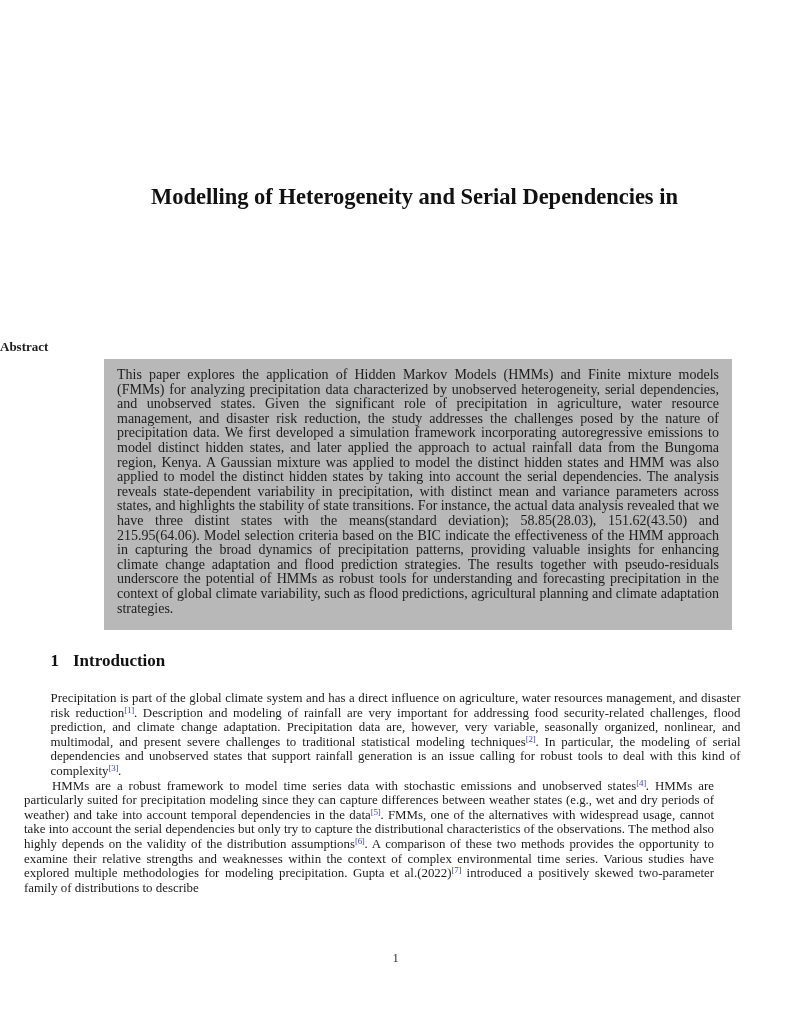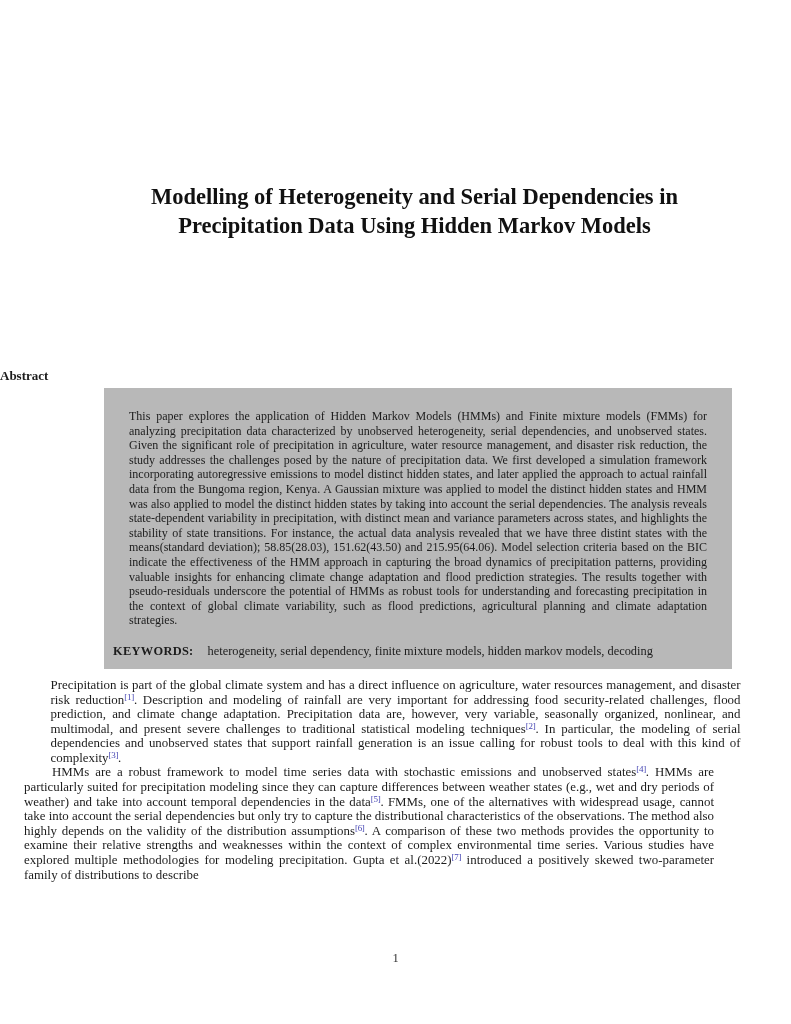--- a/index.html
+++ b/index.html
@@ -34,22 +34,22 @@
   }
   .abstract-box {
     box-sizing: border-box;
     margin-left: 104px;
     margin-top: 4px;
     width: 628px;
     background: var(--abstract-bg, #b8b8b8);
     padding: 5px 9px 10px 9px;
   }
   .abstract-body {
-    margin: 16px;
-    font-size: 12px;
+    margin: 4px;
+    font-size: 14px;
     line-height: 14.6px;
     text-align: justify;
   }
   .keywords-line {
     margin: 16px 0 0 0;
     font-size: 12.4px;
     line-height: 15px;
   }
   .kw-label {
     font-weight: bold;
@@ -67,21 +67,21 @@
     margin-right: 14px;
   }
   .body-par {
     width: 690px;
     margin: 0 auto;
     font-size: 12.9px;
     line-height: 14.6px;
     text-align: justify;
   }
   .body-par.first {
-    margin-top: 9px;
+    margin-top: 20px;
   }
   .body-par.indent {
     text-indent: 28px;
     margin-left: 24px;
   }
   sup.cite {
     color: var(--citation, #4343b2);
     font-size: 9px;
     line-height: 0;
     vertical-align: 4px;
@@ -97,31 +97,30 @@
     color: #333;
   }
 </style>
 </head>
 <body>
 
 <div class="page">
 
   <h1 class="title">
     <span>Modelling of Heterogeneity and Serial Dependencies in</span><br>
-    <span>Precipitation Data Using Hidden Markov Models</span>
   </h1>
 
   <div class="abstract-heading">Abstract</div>
 
   <div class="abstract-box">
     <p class="abstract-body">This paper explores the application of Hidden Markov Models (HMMs) and Finite mixture models (FMMs) for analyzing precipitation data characterized by unobserved heterogeneity, serial dependencies, and unobserved states. Given the significant role of precipitation in agriculture, water resource management, and disaster risk reduction, the study addresses the challenges posed by the nature of precipitation data. We first developed a simulation framework incorporating autoregressive emissions to model distinct hidden states, and later applied the approach to actual rainfall data from the Bungoma region, Kenya. A Gaussian mixture was applied to model the distinct hidden states and HMM was also applied to model the distinct hidden states by taking into account the serial dependencies. The analysis reveals state-dependent variability in precipitation, with distinct mean and variance parameters across states, and highlights the stability of state transitions. For instance, the actual data analysis revealed that we have three distint states with the means(standard deviation); 58.85(28.03), 151.62(43.50) and 215.95(64.06). Model selection criteria based on the BIC indicate the effectiveness of the HMM approach in capturing the broad dynamics of precipitation patterns, providing valuable insights for enhancing climate change adaptation and flood prediction strategies. The results together with pseudo-residuals underscore the potential of HMMs as robust tools for understanding and forecasting precipitation in the context of global climate variability, such as flood predictions, agricultural planning and climate adaptation strategies.</p>
-    <p class="keywords-line">
-      <span class="kw-label">KEYWORDS:</span><span>heterogeneity, serial dependency, finite mixture models, hidden markov models, decoding</span>
-    </p>
   </div>
 
+  <h2 class="section-heading">
+    <span class="sec-num">1</span><span>Introduction</span>
+  </h2>
 
   <p class="body-par first">Precipitation is part of the global climate system and has a direct influence on agriculture, water resources management, and disaster risk reduction<sup class="cite">[1]</sup>. Description and modeling of rainfall are very important for addressing food security-related challenges, flood prediction, and climate change adaptation. Precipitation data are, however, very variable, seasonally organized, nonlinear, and multimodal, and present severe challenges to traditional statistical modeling techniques<sup class="cite">[2]</sup>. In particular, the modeling of serial dependencies and unobserved states that support rainfall generation is an issue calling for robust tools to deal with this kind of complexity<sup class="cite">[3]</sup>.</p>
   <p class="body-par indent">HMMs are a robust framework to model time series data with stochastic emissions and unobserved states<sup class="cite">[4]</sup>. HMMs are particularly suited for precipitation modeling since they can capture differences between weather states (e.g., wet and dry periods of weather) and take into account temporal dependencies in the data<sup class="cite">[5]</sup>. FMMs, one of the alternatives with widespread usage, cannot take into account the serial dependencies but only try to capture the distributional characteristics of the observations. The method also highly depends on the validity of the distribution assumptions<sup class="cite">[6]</sup>. A comparison of these two methods provides the opportunity to examine their relative strengths and weaknesses within the context of complex environmental time series. Various studies have explored multiple methodologies for modeling precipitation. Gupta et al.(2022)<sup class="cite">[7]</sup> introduced a positively skewed two-parameter family of distributions to describe</p>
 
   <div class="page-number">1</div>
 
 </div>
 
 </body></html>

